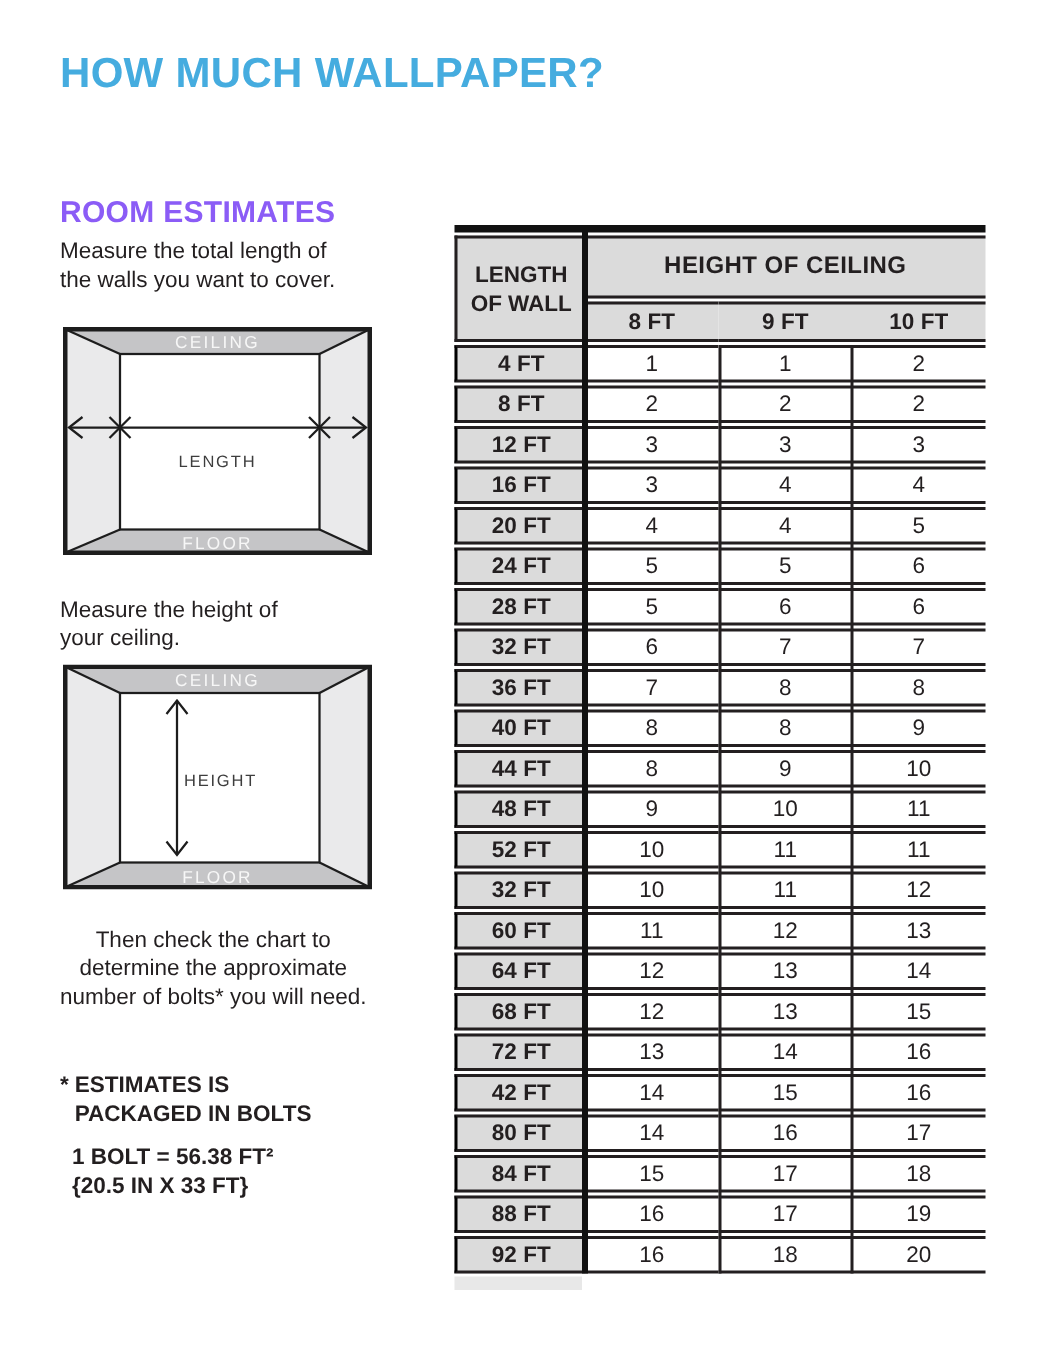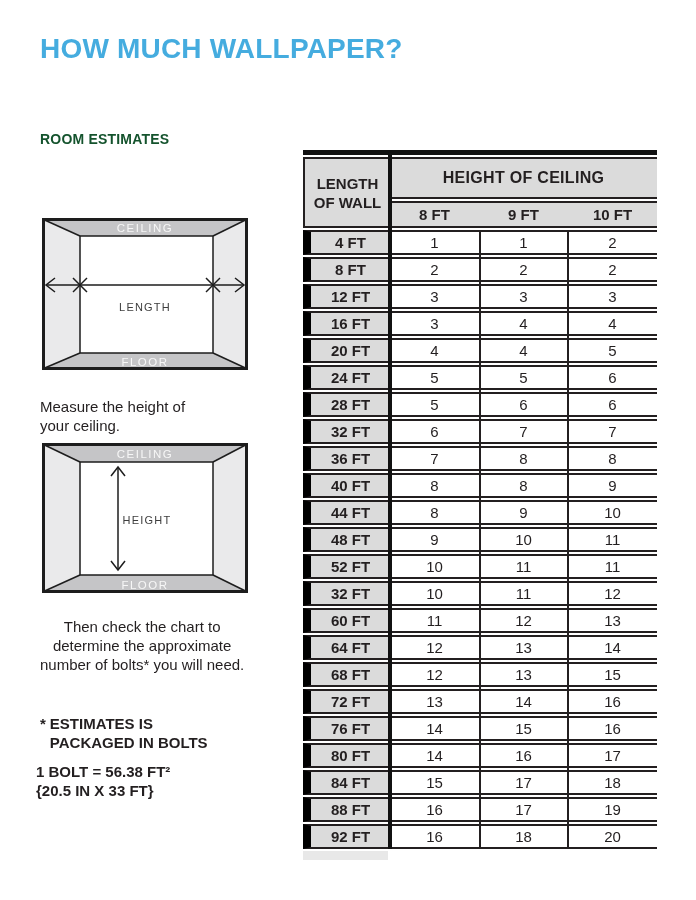--- a/index.html
+++ b/index.html
@@ -7,38 +7,38 @@
     position:relative;width:696px;height:900px;background:#ffffff;
     font-family:"Liberation Sans","DejaVu Sans",sans-serif;
     color:#231F20;overflow:hidden;
   }
   .abs{position:absolute;}
   .title{
     left:40px;top:33px;font-size:28px;line-height:31px;font-weight:bold;
     color:#45ACDF;letter-spacing:0.2px;
   }
   .section-head{
-    font-size:14px;font-weight:bold;color:#14532d;letter-spacing:0.2px;
+    font-size:20px;font-weight:bold;color:#8b5cf6;letter-spacing:0.2px;
   }
   #room-estimates-head{left:40px;top:131px;}
   #bolts-head{left:303px;top:131px;width:354px;text-align:center;}
   .step{
     left:40px;font-size:15px;line-height:19px;color:#231F20;white-space:pre-line;
   }
   #step1{top:158px;}
   #step2{top:397px;}
   #step3{top:617px;text-align:center;}
   .footnote{
     left:40px;top:714px;font-size:15px;line-height:19px;font-weight:bold;
     display:flex;
   }
   .footnote .star{margin-right:4px;}
   .footnote .fn-text{white-space:pre-line;}
   .bolt-info{
-    left:36px;top:762px;font-size:15px;line-height:19px;font-weight:bold;
+    left:48px;top:762px;font-size:15px;line-height:19px;font-weight:bold;
   }
   
   .diagram{left:42px;}
   #diagram-length{top:218px;}
   #diagram-height{top:443px;}
   svg text{font-family:"Liberation Sans","DejaVu Sans",sans-serif;}
   .wall-label{fill:#F7F7F7;font-size:11.5px;letter-spacing:1.5px;}
   .measure-label{fill:#3d3d3d;font-size:11px;letter-spacing:1.2px;}
   .dline{stroke:#1d1d1d;stroke-width:1.5;fill:none;}
   
@@ -62,21 +62,21 @@
     border-top:2px solid #231F20;border-bottom:2px solid #231F20;
     font-size:16px;font-weight:bold;letter-spacing:0.3px;
   }
   th.colhead{
     background:#DBDBDB;height:27px;
     border-top:2px solid #231F20;border-bottom:2px solid #231F20;
     font-size:15px;font-weight:bold;
   }
   table.bolts th.rowlabel{
     background:#DBDBDB;height:25px;
-    border-left:8px solid #000000;border-top:2px solid #231F20;border-bottom:2px solid #231F20;
+    border-left:2px solid #000000;border-top:2px solid #231F20;border-bottom:2px solid #231F20;
     font-size:15px;font-weight:bold;
   }
   table.bolts td.val{
     background:#ffffff;height:25px;
     border-top:2px solid #231F20;border-bottom:2px solid #231F20;
     font-size:15px;font-weight:normal;
   }
   .vline-thick{
     position:absolute;left:85px;top:0;bottom:2px;width:4px;background:#111111;
   }
@@ -91,20 +91,22 @@
 </style>
 </head>
 <body>
 
 <div id="page">
 
   <div class="abs title">HOW MUCH WALLPAPER?</div>
 
   <div class="abs section-head" id="room-estimates-head">ROOM ESTIMATES</div>
 
+  <div class="abs step" id="step1">Measure the total length of
+the walls you want to cover.</div>
 
   <svg class="abs diagram" id="diagram-length" width="206" height="152" viewBox="0 0 206 152">
     <polygon points="1.5,1.5 204.5,1.5 171,18 38,18" fill="#C5C5C7"></polygon>
     <polygon points="1.5,150.5 38,135 171,135 204.5,150.5" fill="#C5C5C7"></polygon>
     <polygon points="1.5,1.5 38,18 38,135 1.5,150.5" fill="#EAEAEB"></polygon>
     <polygon points="204.5,1.5 171,18 171,135 204.5,150.5" fill="#EAEAEB"></polygon>
     <rect x="38" y="18" width="133" height="117" fill="#ffffff" class="dline"></rect>
     <line class="dline" x1="1.5" y1="1.5" x2="38" y2="18"></line>
     <line class="dline" x1="204.5" y1="1.5" x2="171" y2="18"></line>
     <line class="dline" x1="1.5" y1="150.5" x2="38" y2="135"></line>
@@ -288,21 +290,21 @@
             <td class="val">13</td>
             <td class="val">15</td>
           </tr>
           <tr>
             <th class="rowlabel">72 FT</th>
             <td class="val">13</td>
             <td class="val">14</td>
             <td class="val">16</td>
           </tr>
           <tr>
-            <th class="rowlabel">76 FT</th>
+            <th class="rowlabel">42 FT</th>
             <td class="val">14</td>
             <td class="val">15</td>
             <td class="val">16</td>
           </tr>
           <tr>
             <th class="rowlabel">80 FT</th>
             <td class="val">14</td>
             <td class="val">16</td>
             <td class="val">17</td>
           </tr>

